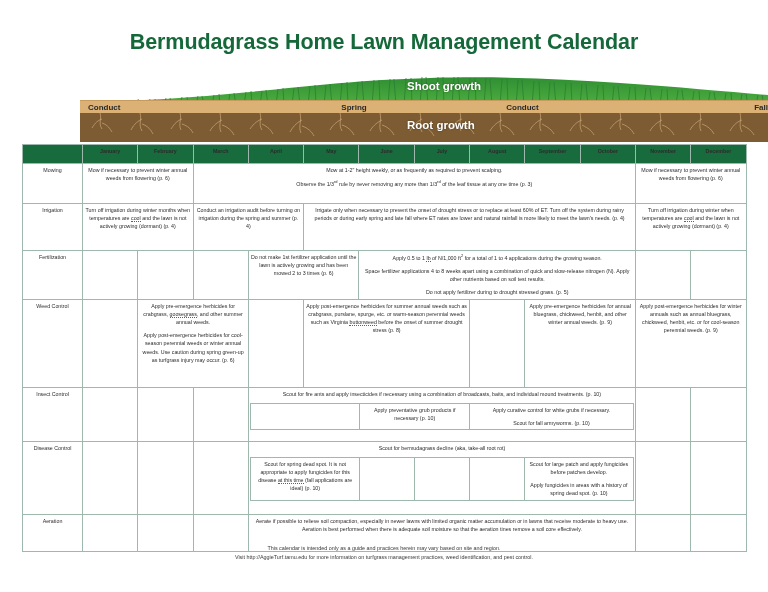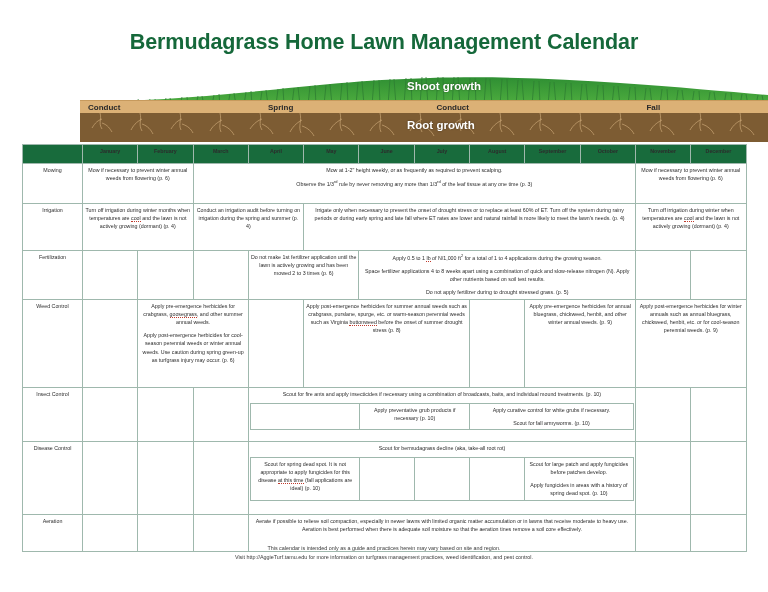--- a/index.html
+++ b/index.html
@@ -55,21 +55,21 @@
     background: #dcb176;
     border-top: 1px solid #c79a5d;
   }
   .season {
     position: absolute;
     top: 0; height: 13px;
     line-height: 13px;
     font-size: 8px;
     font-weight: bold;
     color: #2a2a2a;
-    text-align: center;
+    text-align: right;
   }
   .soil {
     position: absolute;
     left: 0; top: 41px;
     width: 688px; height: 29px;
     background: #7d5c33;
     overflow: hidden;
   }
   .roots-svg { position: absolute; left: 0; top: 0; width: 688px; height: 29px; }
   .banner-label {

